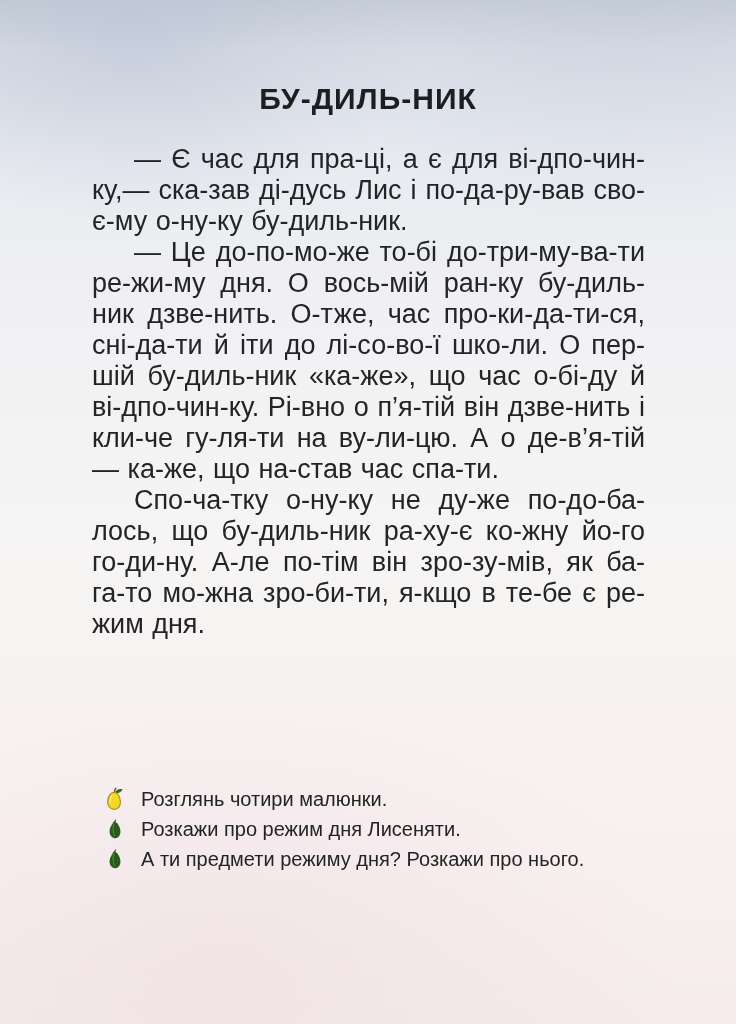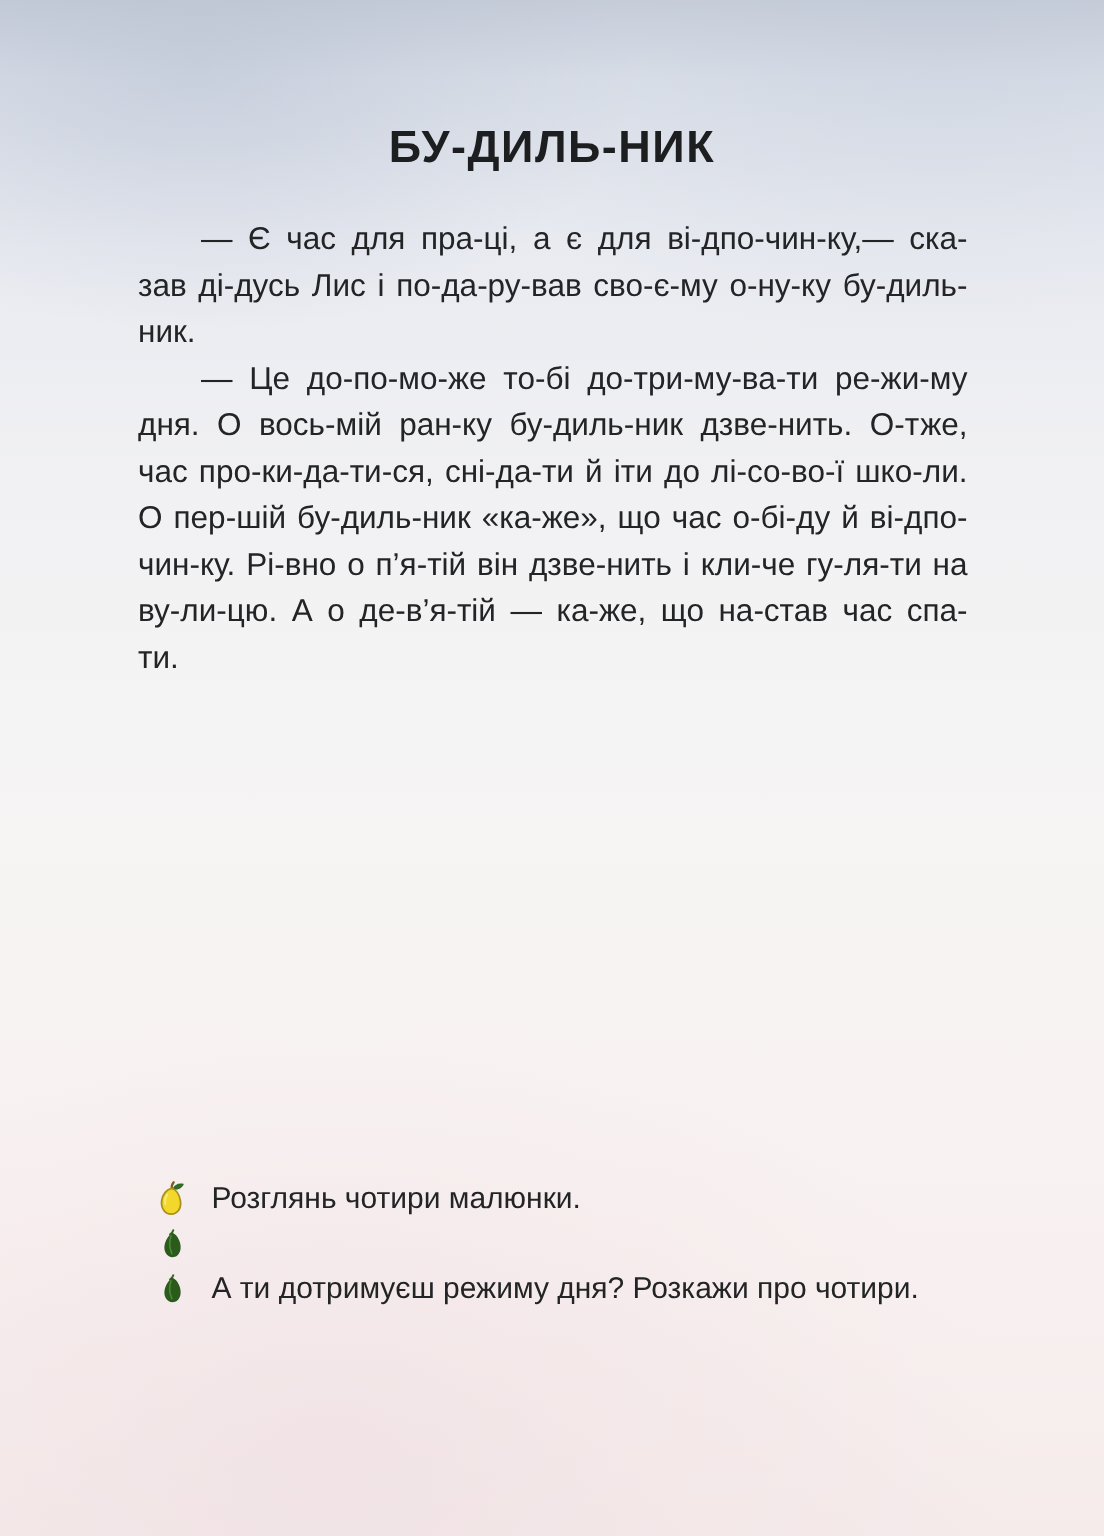--- a/index.html
+++ b/index.html
@@ -45,21 +45,21 @@
     position: absolute;
     top: 144px;
     left: 92px;
     width: 553px;
   }
   .story p {
     margin: 0;
     text-indent: 42px;
     text-align: justify;
     text-align-last: left;
-    font-size: 21px;
+    font-size: 27px;
     line-height: 31px;
     font-weight: 500;
     word-spacing: 1px;
   }
   .tasks {
     position: absolute;
     top: 784px;
     left: 102px;
     right: 40px;
     margin: 0;
@@ -105,41 +105,43 @@
   </defs>
 </svg>
 
 <div class="page">
 
   <h1 class="title">БУ-ДИЛЬ-НИК</h1>
 
   <div class="story">
     <p class="para">— Є час для пра-ці, а є для ві-дпо-чин-ку,— ска-зав ді-дусь Лис і по-да-ру-вав сво-є-му о-ну-ку бу-диль-ник.</p>
     <p class="para">— Це до-по-мо-же то-бі до-три-му-ва-ти ре-жи-му дня. О вось-мій ран-ку бу-диль-ник дзве-нить. О-тже, час про-ки-да-ти-ся, сні-да-ти й іти до лі-со-во-ї шко-ли. О пер-шій бу-диль-ник «ка-же», що час о-бі-ду й ві-дпо-чин-ку. Рі-вно о п’я-тій він дзве-нить і кли-че гу-ля-ти на ву-ли-цю. А о де-в’я-тій — ка-же, що на-став час спа-ти.</p>
+    <p class="para">Спо-ча-тку о-ну-ку не ду-же по-до-ба-лось, що бу-диль-ник ра-ху-є ко-жну йо-го го-ди-ну. А-ле по-тім він зро-зу-мів, як ба-га-то мо-жна зро-би-ти, я-кщо в те-бе є ре-жим дня.</p>
   </div>
 
   <ul class="tasks">
     <li class="task">
       <span class="icon">
         <svg width="24" height="26" viewBox="0 0 24 26">
             <use href="#pear-shape"></use>
           </svg>
       </span>
       <span class="task-text">Розглянь чотири малюнки.</span>
     </li>
     <li class="task">
       <span class="icon">
         <svg width="21" height="23" viewBox="0 0 21 23">
             <use href="#leaf-shape"></use>
           </svg>
       </span>
+      <span class="task-text">Розкажи про режим дня Лисеняти.</span>
     </li>
     <li class="task">
       <span class="icon">
         <svg width="21" height="23" viewBox="0 0 21 23">
             <use href="#leaf-shape"></use>
           </svg>
       </span>
-      <span class="task-text">А ти дотримуєш режиму дня? Розкажи про чотири.</span>
+      <span class="task-text">А ти предмети режиму дня? Розкажи про нього.</span>
     </li>
   </ul>
 
 </div>
 
 </body></html>

